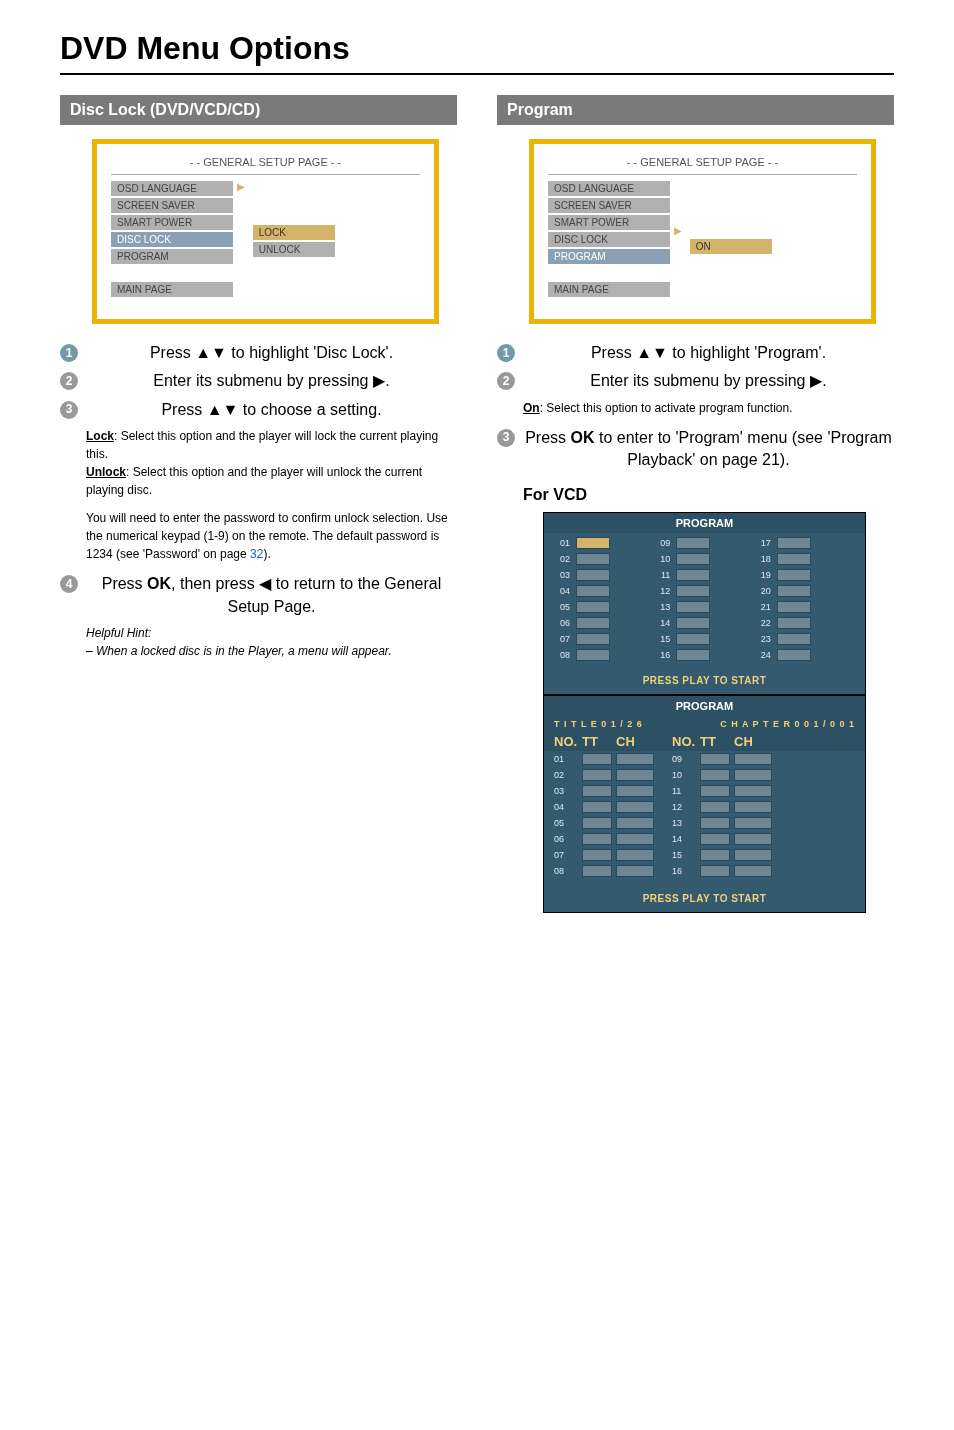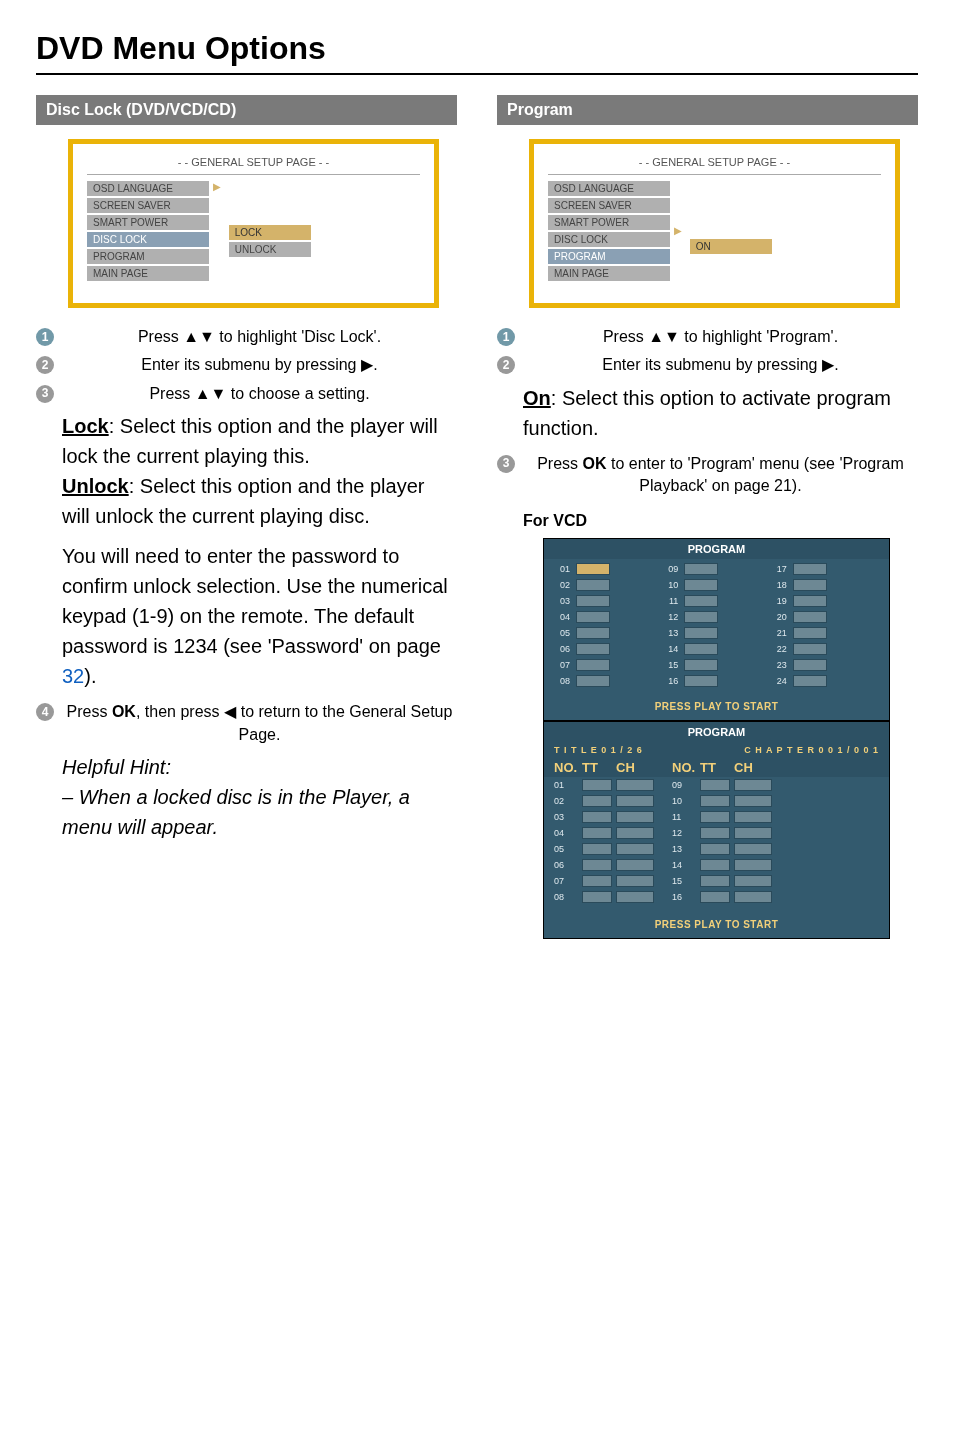--- a/index.html
+++ b/index.html
@@ -4,21 +4,21 @@
 <style>
   body {
     font-family: Arial, Helvetica, sans-serif;
     margin: 0;
     padding: 0;
     background: #fff;
     color: #000;
     width: 954px;
   }
   .page {
-    padding: 30px 36px;
+    padding: 30px 60px;
   }
   h1 {
     font-size: 32px;
     font-weight: bold;
     margin: 0 0 6px 0;
   }
   .title-rule {
     border: none;
     border-top: 2px solid #000;
     margin: 0 0 20px 0;
@@ -79,21 +79,21 @@
     color: #444;
     padding: 2px 6px;
     font-size: 10px;
     width: 70px;
   }
   .osd-subitem.active {
     background: #d4b36a;
     color: #333;
   }
   .osd-mainpage {
-    margin-top: 0;
+    margin-top: 16px;
   }
   .step {
     display: flex;
     align-items: flex-start;
     gap: 8px;
     margin: 6px 0;
     font-size: 16px;
     line-height: 1.4;
   }
   .bullet {
@@ -112,21 +112,21 @@
   }
   .bullet.grey {
     background: #999;
   }
   .step-text {
     flex: 1;
     text-align: center;
   }
   .indent-block {
     margin-left: 26px;
-    font-size: 20px;
+    font-size: 12px;
     line-height: 1.5;
     margin-top: 4px;
     margin-bottom: 10px;
   }
   .uline {
     text-decoration: underline;
     font-weight: bold;
   }
   .bold {
     font-weight: bold;

